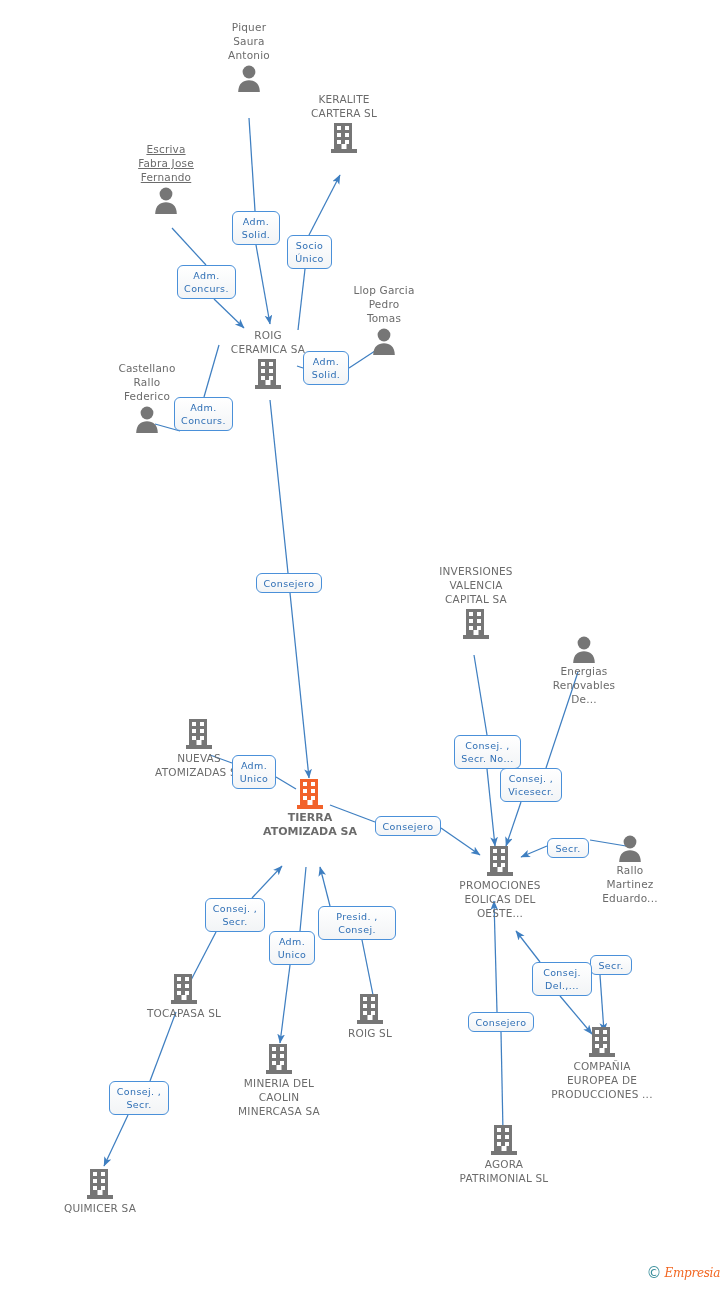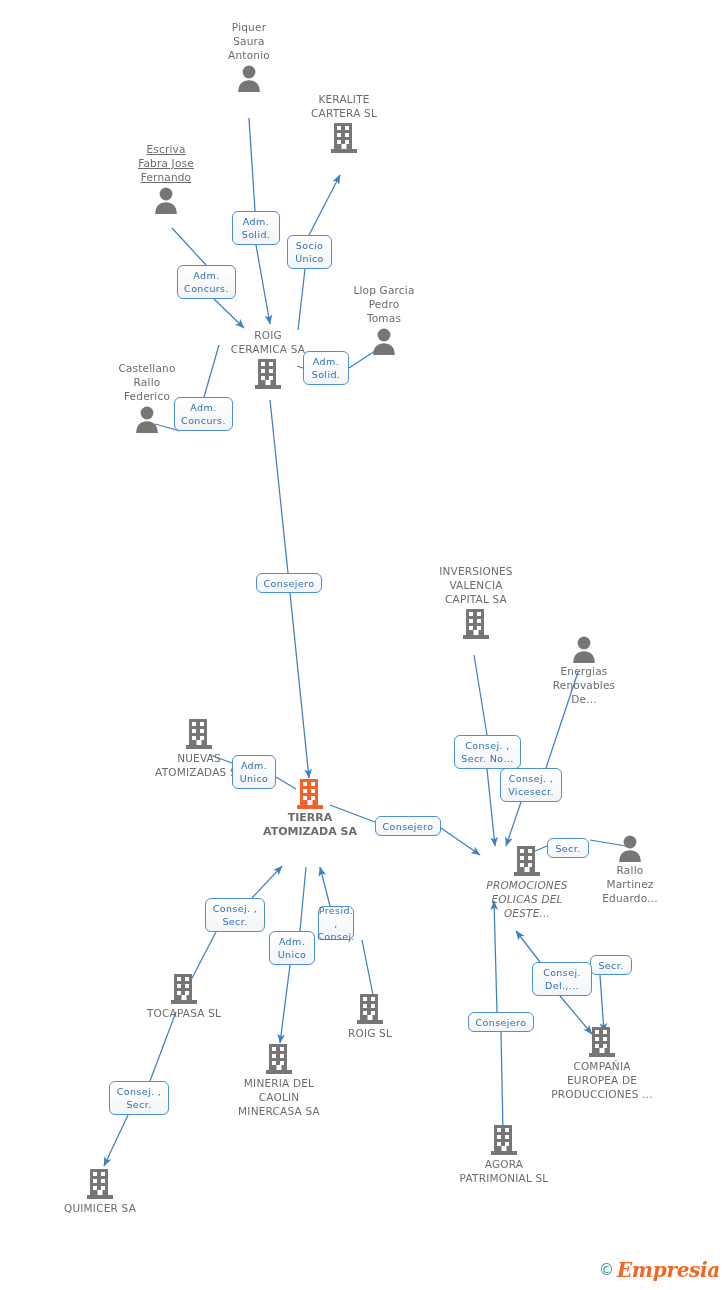--- a/index.html
+++ b/index.html
@@ -83,23 +83,22 @@
     font-size: 15px;
   }
   #watermark .c-mark {
     color: #3a8f9c;
     font-size: 15px;
   }
   #watermark .brand {
     font-family: "DejaVu Serif", serif;
     font-style: italic;
     color: #f26722;
-    font-size: 20px;
+    font-size: 12px;
     letter-spacing: -0.3px;
-    font-weight: bold;
   }
 </style>
 </head>
 <body>
 
 <div id="canvas">
 
   <svg id="edges" viewBox="0 0 728 1290" xmlns="http://www.w3.org/2000/svg">
     <defs>
       <marker id="ah" markerWidth="9" markerHeight="9" refX="7.2" refY="3.1" orient="auto" markerUnits="strokeWidth">
@@ -279,21 +278,21 @@
             <rect x="15" y="4" width="4" height="4" fill="#fff"></rect>
             <rect x="7" y="11" width="4" height="4" fill="#fff"></rect>
             <rect x="15" y="11" width="4" height="4" fill="#fff"></rect>
             <rect x="7" y="18" width="4" height="4" fill="#fff"></rect>
             <rect x="15" y="18" width="4" height="4" fill="#fff"></rect>
             <rect x="11.5" y="22" width="5" height="5" fill="#fff"></rect>
           </svg></span>
         <span class="cap-below" style="white-space: pre-line;">TIERRA
 ATOMIZADA SA</span>
       </div>
-      <div class="node" style="left: 527px; top: 845px; font-style: italic;">
+      <div class="node" style="left: 500px; top: 845px;">
         <span class="glyph"><svg width="28" height="32" viewBox="0 0 28 32" xmlns="http://www.w3.org/2000/svg">
             <rect x="4" y="1" width="18" height="26" fill="#767676"></rect>
             <rect x="1" y="27" width="26" height="4" fill="#767676"></rect>
             <rect x="7" y="4" width="4" height="4" fill="#fff"></rect>
             <rect x="15" y="4" width="4" height="4" fill="#fff"></rect>
             <rect x="7" y="11" width="4" height="4" fill="#fff"></rect>
             <rect x="15" y="11" width="4" height="4" fill="#fff"></rect>
             <rect x="7" y="18" width="4" height="4" fill="#fff"></rect>
             <rect x="15" y="18" width="4" height="4" fill="#fff"></rect>
             <rect x="11.5" y="22" width="5" height="5" fill="#fff"></rect>
@@ -416,21 +415,21 @@
       <div class="rel" style="left: 454px; top: 735px; width: 67px; height: 34px; display: flex; align-items: center; justify-content: center;">Consej. ,
 Secr. No...</div>
       <div class="rel" style="left: 500px; top: 768px; width: 62px; height: 34px; display: flex; align-items: center; justify-content: center;">Consej. ,
 Vicesecr.</div>
       <div class="rel" style="left: 232px; top: 755px; width: 44px; height: 34px; display: flex; align-items: center; justify-content: center;">Adm.
 Unico</div>
       <div class="rel" style="left: 375px; top: 816px; width: 66px; height: 20px; display: flex; align-items: center; justify-content: center;">Consejero</div>
       <div class="rel" style="left: 547px; top: 838px; width: 42px; height: 20px; display: flex; align-items: center; justify-content: center;">Secr.</div>
       <div class="rel" style="left: 205px; top: 898px; width: 60px; height: 34px; display: flex; align-items: center; justify-content: center;">Consej. ,
 Secr.</div>
-      <div class="rel" style="left: 318px; top: 906px; width: 36px; height: 34px; display: flex; align-items: center; justify-content: center;">Presid. ,
+      <div class="rel" style="left: 318px; top: 906px; width: 78px; height: 34px; display: flex; align-items: center; justify-content: center;">Presid. ,
 Consej.</div>
       <div class="rel" style="left: 269px; top: 931px; width: 46px; height: 34px; display: flex; align-items: center; justify-content: center;">Adm.
 Unico</div>
       <div class="rel" style="left: 590px; top: 955px; width: 42px; height: 20px; display: flex; align-items: center; justify-content: center;">Secr.</div>
       <div class="rel" style="left: 532px; top: 962px; width: 60px; height: 34px; display: flex; align-items: center; justify-content: center;">Consej.
 Del.,...</div>
       <div class="rel" style="left: 468px; top: 1012px; width: 66px; height: 20px; display: flex; align-items: center; justify-content: center;">Consejero</div>
       <div class="rel" style="left: 109px; top: 1081px; width: 60px; height: 34px; display: flex; align-items: center; justify-content: center;">Consej. ,
 Secr.</div>
     </div>

